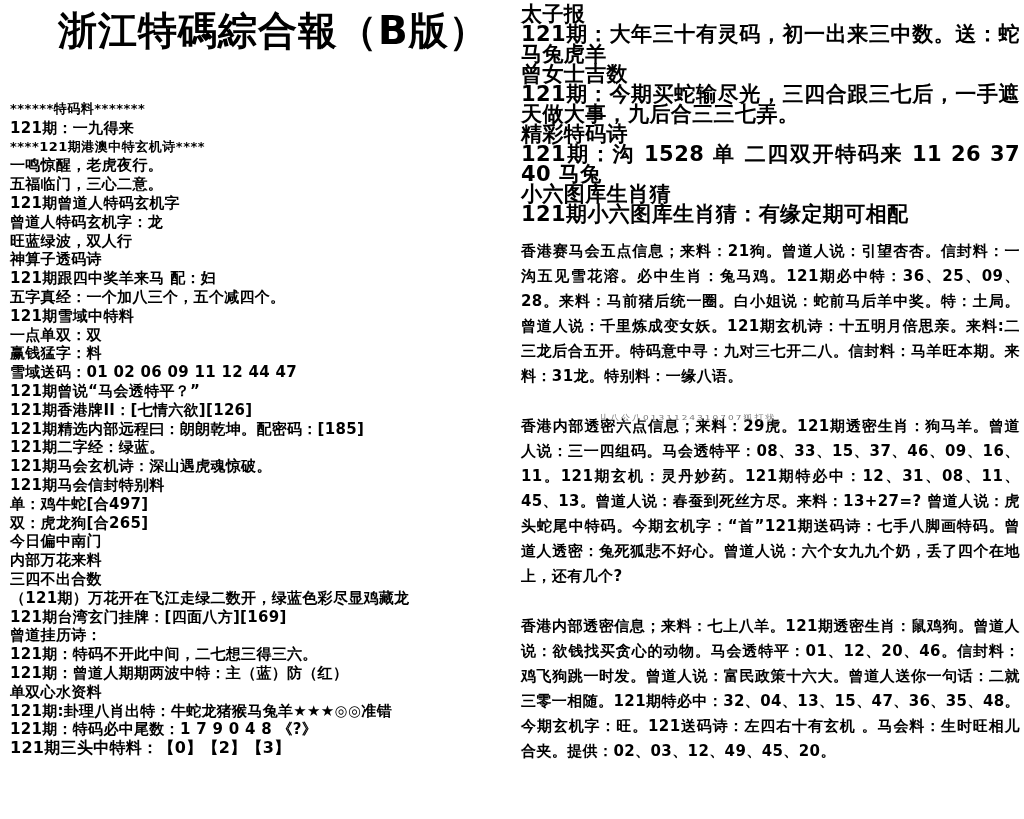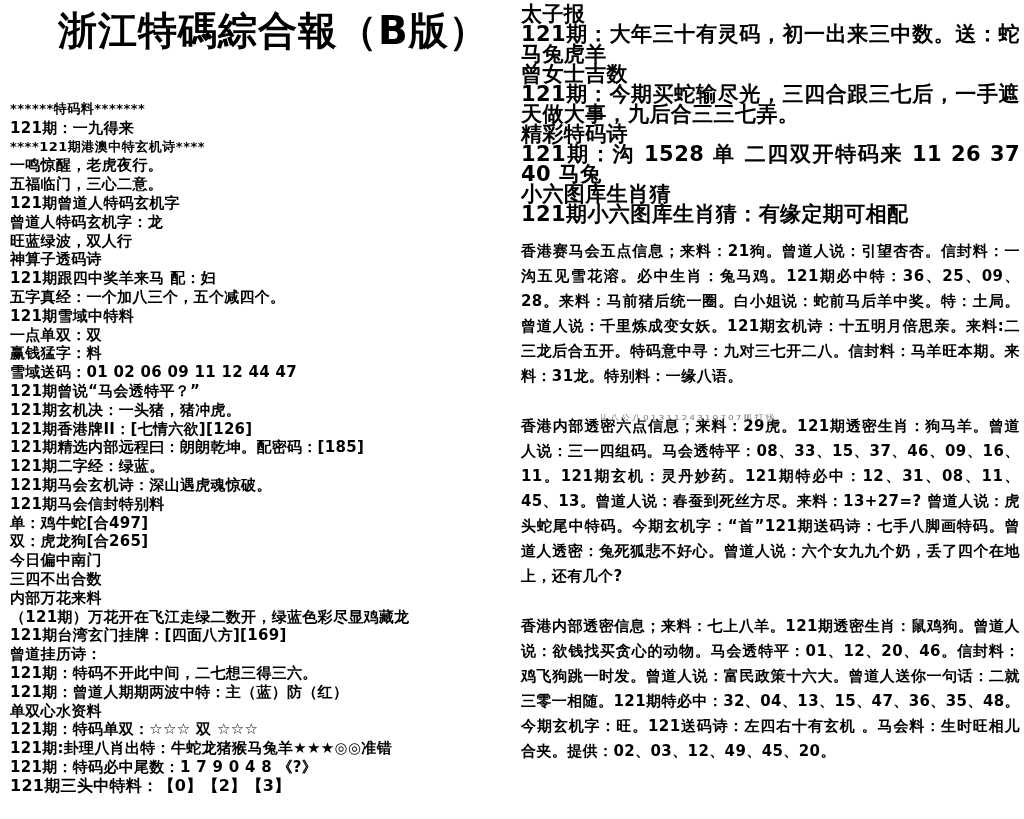--- a/index.html
+++ b/index.html
@@ -62,38 +62,36 @@
   <div class="ln">曾道人特码玄机字：龙</div>
   <div class="ln">旺蓝绿波，双人行</div>
   <div class="ln">神算子透码诗</div>
   <div class="ln">121期跟四中奖羊来马 配：妇</div>
   <div class="ln">五字真经：一个加八三个，五个减四个。</div>
   <div class="ln">121期雪域中特料</div>
   <div class="ln">一点单双：双</div>
   <div class="ln">赢钱猛字：料</div>
   <div class="ln">雪域送码：01 02 06 09 11 12 44 47</div>
   <div class="ln">121期曾说“马会透特平？”</div>
-  <div class="ln">121期玄机决：一头猪，猪冲虎。</div>
   <div class="ln">121期香港牌II：[七情六欲][126]</div>
   <div class="ln">121期精选内部远程曰：朗朗乾坤。配密码：[185]</div>
   <div class="ln">121期二字经：绿蓝。</div>
   <div class="ln">121期马会玄机诗：深山遇虎魂惊破。</div>
   <div class="ln">121期马会信封特别料</div>
   <div class="ln">单：鸡牛蛇[合497]</div>
   <div class="ln">双：虎龙狗[合265]</div>
   <div class="ln">今日偏中南门</div>
+  <div class="ln">内部万花来料</div>
   <div class="ln">三四不出合数</div>
-  <div class="ln">内部万花来料</div>
   <div class="ln">（121期）万花开在飞江走绿二数开，绿蓝色彩尽显鸡藏龙</div>
   <div class="ln">121期台湾玄门挂牌：[四面八方][169]</div>
   <div class="ln">曾道挂历诗：</div>
   <div class="ln">121期：特码不开此中间，二七想三得三六。</div>
   <div class="ln">121期：曾道人期期两波中特：主（蓝）防（红）</div>
   <div class="ln">单双心水资料</div>
-  <div class="ln">121期：特码单双：☆☆☆ 双 ☆☆☆</div>
   <div class="ln">121期:卦理八肖出特：牛蛇龙猪猴马兔羊★★★◎◎准错</div>
   <div class="ln">121期：特码必中尾数：1 7 9 0 4 8 《?》</div>
   <div class="ln big">121期三头中特料：【0】【2】【3】</div>
 </div>
 
 <div class="right-col">
   <div class="tln">太子报</div>
   <div class="tln">121期：大年三十有灵码，初一出来三中数。送：蛇马兔虎羊</div>
   <div class="tln">曾女士吉数</div>
   <div class="tln">121期：今期买蛇输尽光，三四合跟三七后，一手遮天做大事，九后合三三七弄。</div>

